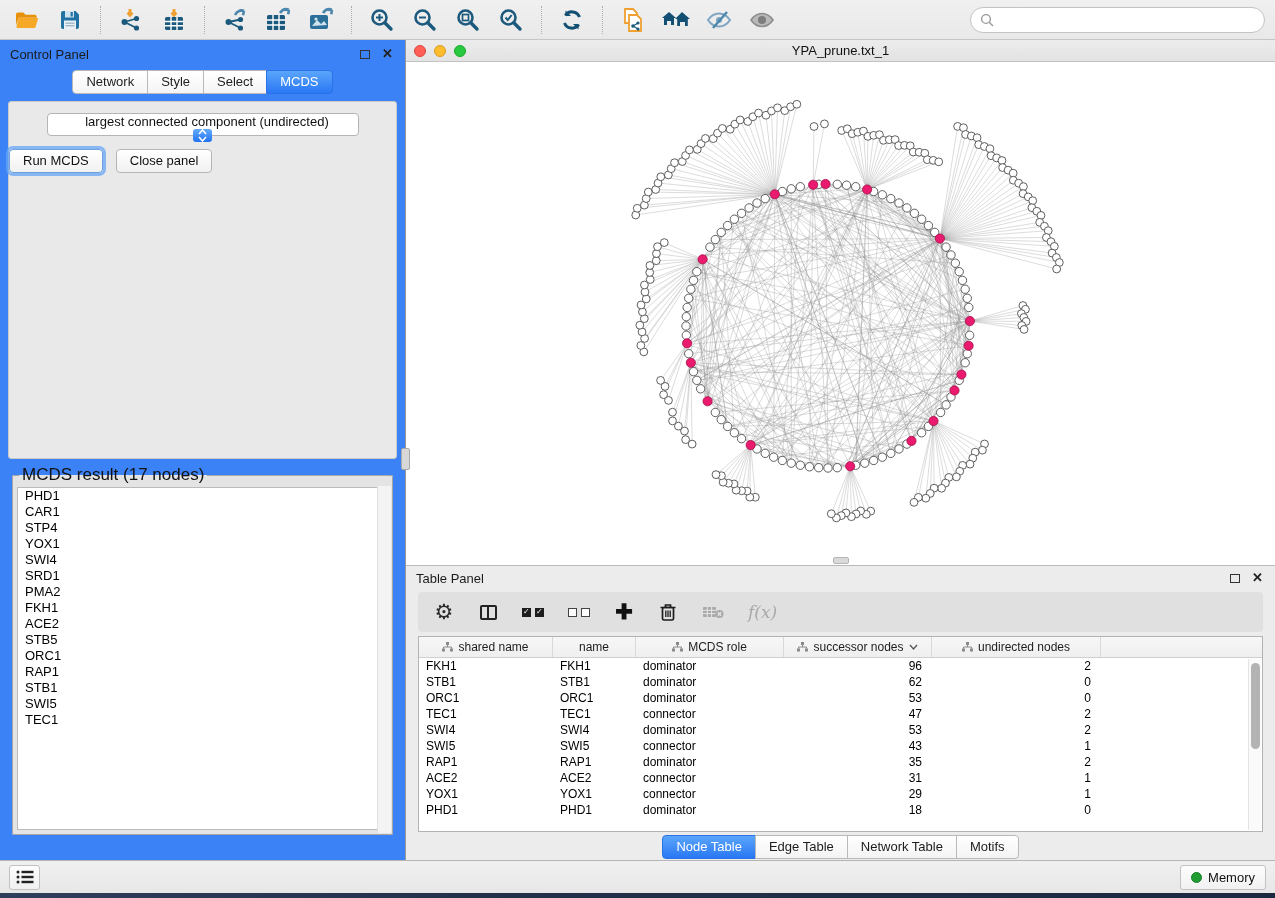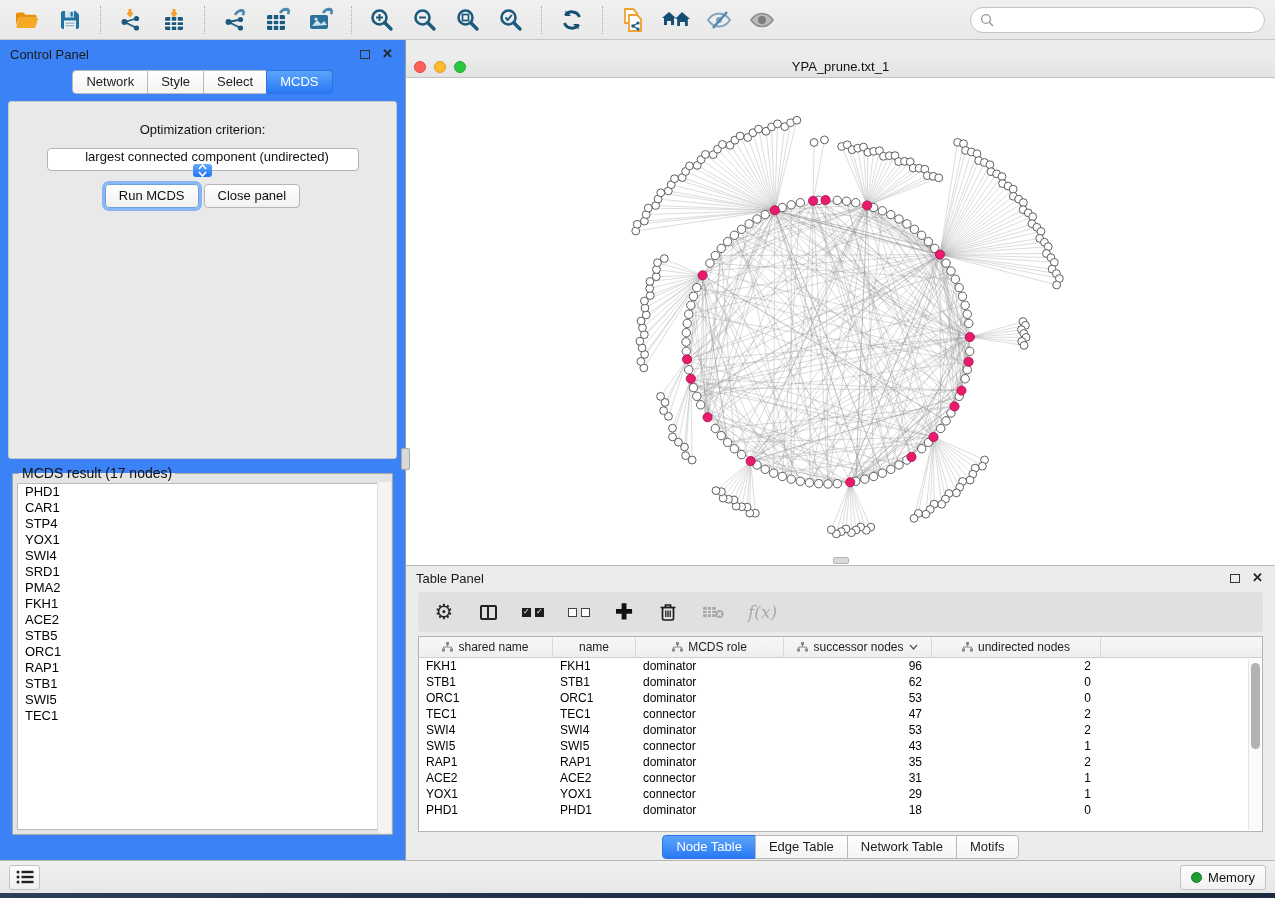--- a/index.html
+++ b/index.html
@@ -14,21 +14,21 @@
   .tbtn { width:34px; height:30px; display:flex; align-items:center; justify-content:center; border-radius:4px; }
   .tsep { width:1px; height:28px; border-left:1px dotted #adadad; margin:0 4px; }
   .toolbar .spacer { flex:1; }
   .searchbox { width:295px; height:26px; background:#fff; border:1px solid #c3c3c3; border-radius:14px;
                display:flex; align-items:center; padding:0 9px; gap:6px; }
   .searchbox input { border:none; outline:none; flex:1; font-size:13px; background:transparent; }
 
   
   .main { position:absolute; top:40px; left:0; right:0; bottom:33px; display:flex; }
   .control-panel { width:406px; background:#3b82f6; border-right:1px solid #9a9a9a; position:relative; }
-  .right-col { flex:1; display:flex; flex-direction:column; background:#fff;margin-top:16px; }
+  .right-col { flex:1; display:flex; flex-direction:column; background:#fff; }
 
   
   .panel-titlebar { height:28px; display:flex; align-items:center; padding:0 10px; font-size:13px; color:#1b1b1b; }
   .panel-titlebar .ttl { flex:1; }
   .win-ctrl { display:flex; gap:12px; align-items:center; margin-right:2px; }
   .float-box { width:10px; height:9px; border:1.5px solid #333; display:inline-block; }
   .close-x { font-size:13px; font-weight:bold; color:#222; line-height:10px; }
 
   .seg-row { display:flex; justify-content:center; margin-top:2px; }
   .seg-tab { font-size:13px; padding:3px 13px 4px; background:linear-gradient(#ffffff,#f4f4f4);
@@ -38,27 +38,27 @@
   .seg-tab.active { background:linear-gradient(#5aa5fb,#2a78f4); border-color:#2a72e8; color:#fff; }
 
   .cp-content { margin:7px 8px 0; height:358px; background:#e9e9e9; border:1px solid #c9c9c9; border-radius:3px; }
   .opt-label { text-align:center; font-size:13px; margin-top:20px; color:#111; }
   .mac-select { width:312px; height:23px; margin:11px auto 0; background:#fff; border:1px solid #b5b5b5;
                 border-radius:4px; display:flex; align-items:center; font-size:13px;flex-direction:column; }
   .mac-select .val { flex:1; padding-left:9px; color:#111; white-space:nowrap; }
   .mac-select .stepper { width:19px; height:21px; border-radius:3px; background:linear-gradient(#63abfc,#2273f1);
                          display:flex; flex-direction:column; align-items:center; justify-content:center; gap:1px; }
   .stepper svg { display:block; }
-  .btn-row { display:flex; justify-content:center; gap:5px; margin-top:13px; }
+  .btn-row { display:flex; gap:13px; margin-top:13px; }
   .mac-btn { font-size:13px; color:#111; background:linear-gradient(#ffffff,#f1f1f1); border:1px solid #b6b6b6;
              border-radius:4px; padding:3px 13px 4px; font-family:"Liberation Sans",sans-serif; }
   .mac-btn.focused { box-shadow:0 0 0 3px rgba(100,165,245,.75); border-color:#6f9fe0; }
 
   .result-box { margin:6px 12px 0; height:370px; border:1px solid #a6a6a6; border-radius:2px; position:relative; background:#e4e4e4; }
-  .result-box legend { font-size:14px; color:#111; margin-left:6px; padding:0 3px; }
+  .result-box legend { font-size:17px; color:#111; margin-left:6px; padding:0 3px; }
   .result-list { position:absolute; left:4px; right:4px; top:2px; bottom:4px; background:#fff; border:1px solid #bbb; overflow:hidden; }
   .result-item { font-size:13px; line-height:16px; padding-left:7px; color:#000; }
   .result-scroll { position:absolute; top:1px; bottom:1px; right:1px; width:14px; background:#f4f4f4; border-left:1px solid #e0e0e0; }
 
   .v-handle { position:absolute; right:-5px; top:408px; width:9px; height:22px; background:#d8d8d8;
               border:1px solid #aaa; border-radius:2px; z-index:5; }
 
   
   .network-view { flex:1; display:flex; flex-direction:column; min-height:0; position:relative; }
   .net-titlebar { height:22px; background:linear-gradient(#ececec,#e3e3e3); border-bottom:1px solid #c2c2c2;
@@ -269,21 +269,20 @@
           <span class="close-x">✕</span>
         </span>
       </div>
       <div class="seg-row" id="cp-tabs">
           <div class="seg-tab">Network</div>
           <div class="seg-tab">Style</div>
           <div class="seg-tab">Select</div>
           <div class="seg-tab active">MCDS</div>
         </div>
       <div class="cp-content">
-        <div class="opt-label">Optimization criterion:</div>
         <div class="mac-select">
           <span class="val">largest connected component (undirected)</span>
           <span class="stepper">
             <svg width="9" height="6" viewBox="0 0 9 6">
                 <path d="M1 5l3.5-4L8 5" stroke="#fff" stroke-width="1.6" fill="none"></path>
               </svg>
             <svg width="9" height="6" viewBox="0 0 9 6">
                 <path d="M1 1l3.5 4L8 1" stroke="#fff" stroke-width="1.6" fill="none"></path>
               </svg>
           </span>

